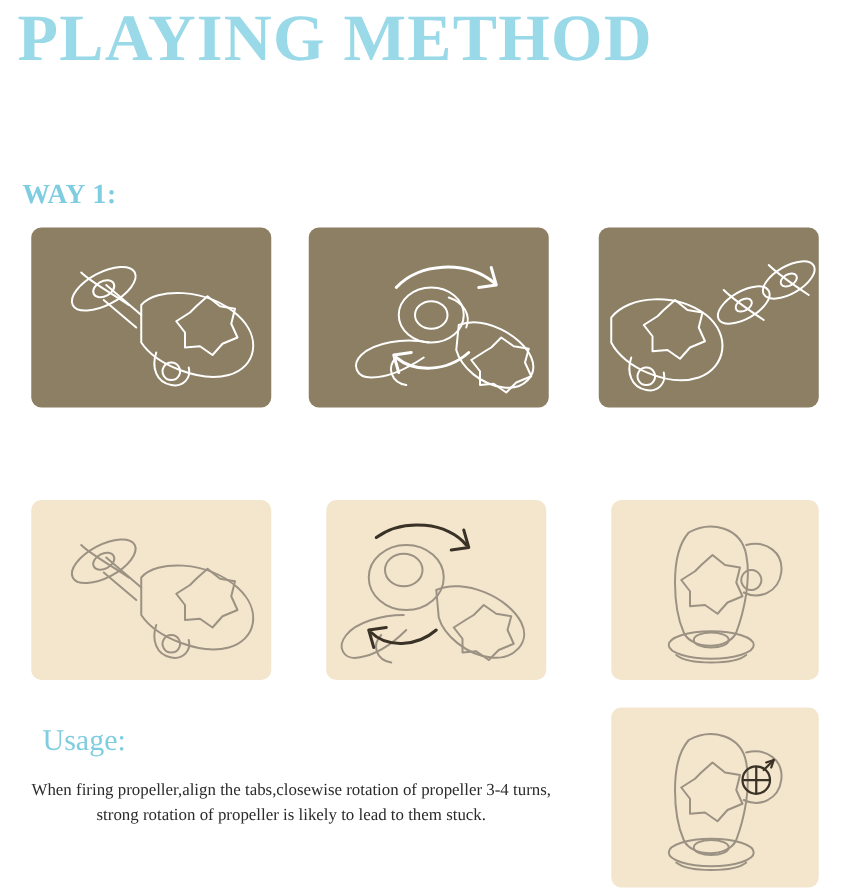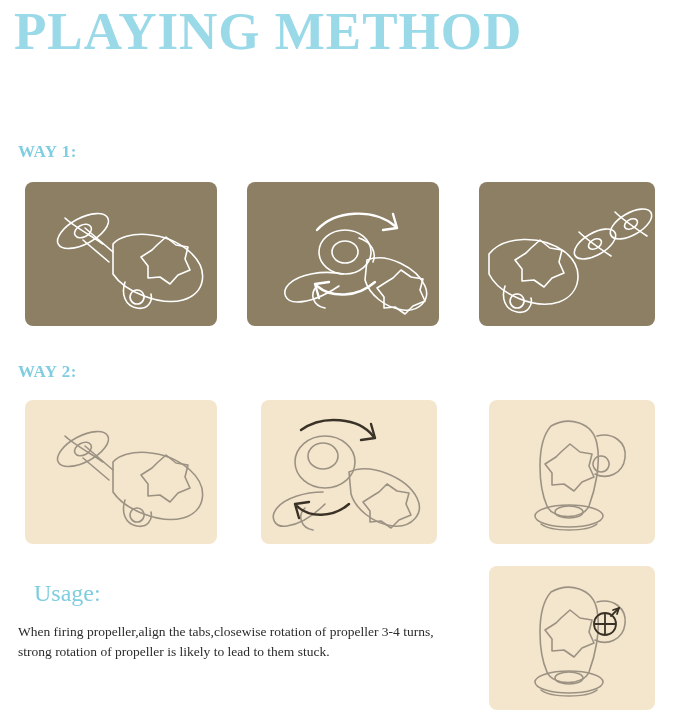--- a/index.html
+++ b/index.html
@@ -37,21 +37,21 @@
     left: 16px;
     top: 76px;
     font-family: "Liberation Serif", serif;
     font-size: 21px;
     color: #8fd3e4;
   }
   .way-label {
     position: absolute;
     font-family: "Liberation Serif", serif;
     font-weight: bold;
-    font-size: 17px;
+    font-size: 22px;
     color: #7fcde0;
     letter-spacing: 0.5px;
   }
   #way1-label { left: 18px; top: 142px; }
   #way2-label { left: 18px; top: 362px; }
   #usage-label {
     position: absolute;
     left: 18px;
     top: 580px;
     font-family: "Liberation Serif", serif;
@@ -61,20 +61,21 @@
   }
   .usage-text {
     position: absolute;
     left: 18px;
     top: 622px;
     width: 430px;
     font-family: "Liberation Serif", serif;
     font-size: 13.5px;
     line-height: 20px;
     color: #2b2b2b;
+    text-align: center;
   }
   .panel {
     position: absolute;
     border-radius: 8px;
     overflow: hidden;
   }
   .panel.brown { background: #8c7f63; }
   .panel.cream { background: #f3e6cd; }
   .panel svg { display: block; }
 </style>
@@ -142,21 +143,20 @@
         <ellipse cx="116" cy="62" rx="23" ry="11" transform="rotate(-30 116 62)"></ellipse>
         <ellipse cx="116" cy="62" rx="7" ry="4.5" transform="rotate(-30 116 62)"></ellipse>
         <ellipse cx="152" cy="42" rx="23" ry="11" transform="rotate(-30 152 42)"></ellipse>
         <ellipse cx="152" cy="42" rx="7" ry="4.5" transform="rotate(-30 152 42)"></ellipse>
         <path d="M100 50 C108 58, 126 70, 132 74"></path>
         <path d="M136 30 C144 38, 162 50, 168 54"></path>
       </g>
     </svg>
   </div>
 
-  <div class="way-label" id="way2-label">WAY 2:</div>
 
   <div class="panel cream" style="left:25px; top:400px; width:192px; height:144px;">
     <svg width="192" height="144" viewBox="0 0 192 144">
       <g fill="none" stroke="#9c9283" stroke-width="1.6" stroke-linecap="round" stroke-linejoin="round">
         <path d="M88 62 C100 48, 140 48, 165 70 C185 88, 180 112, 158 118 C135 124, 100 110, 88 92 Z"></path>
         <path d="M132 63 l9 -8 10 8 12 2 -3 12 5 11 -12 5 -8 9 -10 -7 -12 1 0 -12 -7 -9 11 -7 z"></path>
         <path d="M100 100 C96 112, 100 124, 112 126 C122 128, 128 120, 126 112"></path>
         <path d="M112 108 a7 7 0 1 0 0.1 0"></path>
         <path d="M88 70 L60 46"></path>
         <path d="M84 80 L58 58"></path>

